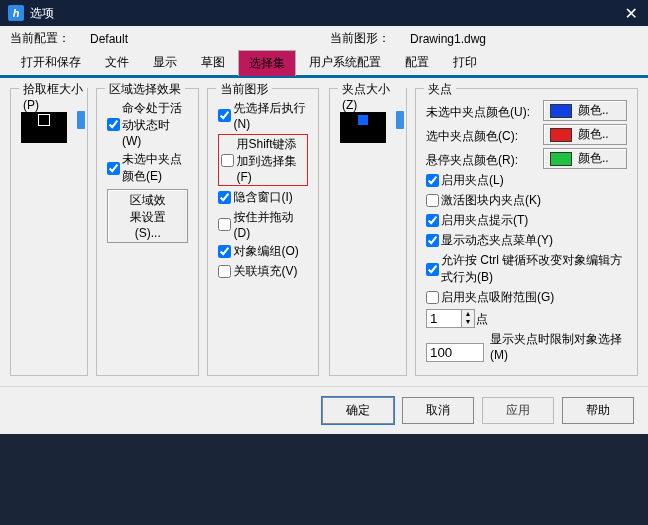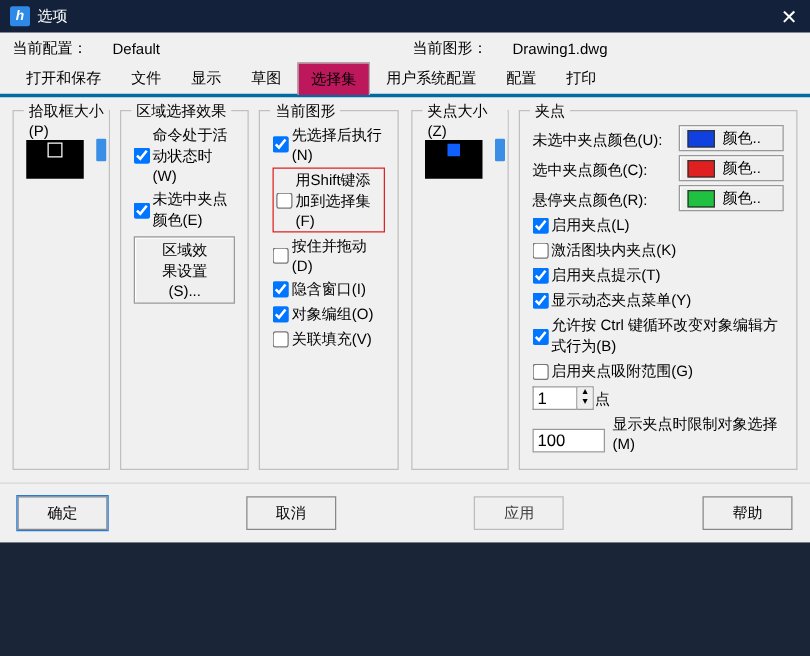--- a/index.html
+++ b/index.html
@@ -29,21 +29,21 @@
 .colorbtn{display:inline-flex;align-items:center;gap:6px;border:1px solid #999;background:#efefef;padding:1px 6px;box-shadow:1px 1px 0 #fff inset;cursor:pointer;min-width:70px}
 .colorbtn .sw{width:20px;height:12px;border:1px solid #333}
 .row{display:flex;align-items:flex-end;margin:3px 0;gap:6px}
 .row .lbl2{flex:1}
 .numin{width:50px;border:1px solid #999;padding:1px 3px;background:#fff}
 .spin{width:44px;display:inline-flex}
 .spin input{width:28px;border:1px solid #999;border-right:none;padding:1px 3px}
 .spin .spbtns{display:flex;flex-direction:column;border:1px solid #999}
 .spin .spbtns div{width:12px;height:8px;font-size:7px;line-height:7px;text-align:center;background:#efefef;cursor:pointer}
 .hl{border:1px solid #d22}
-.footer{display:flex;justify-content:space-between;gap:8px;padding:10px 14px;background:#f0f0f0;border-top:1px solid #d8d8d8}
+.footer{display:flex;justify-content:flex-end;gap:8px;padding:10px 14px;background:#f0f0f0;border-top:1px solid #d8d8d8}
 .fbtn{min-width:70px;text-align:center;border:1px solid #888;background:#efefef;padding:4px 0;cursor:pointer}
 .fbtn.primary{outline:1px solid #2a7ad4}
 .fbtn.disabled{color:#404040;border-color:#bbb}
 </style>
 </head>
 <body>
 
 <div class="dialog">
   <div class="titlebar">
     <span class="icon">h</span>
@@ -104,26 +104,26 @@
         <span class="gtitle">当前图形</span>
         <label class="chk">
             <input type="checkbox" checked="" style="">
             <span>先选择后执行(N)</span>
           </label>
         <label class="chk hl" style="padding:1px 2px">
             <input type="checkbox" style="">
             <span>用Shift键添加到选择集(F)</span>
           </label>
         <label class="chk">
+            <input type="checkbox" checked="" style="">
+            <span>隐含窗口(I)</span>
+          </label>
+        <label class="chk">
             <input type="checkbox" style="">
             <span>按住并拖动(D)</span>
-          </label>
-        <label class="chk">
-            <input type="checkbox" checked="" style="">
-            <span>隐含窗口(I)</span>
           </label>
         <label class="chk">
             <input type="checkbox" checked="" style="">
             <span>对象编组(O)</span>
           </label>
         <label class="chk">
             <input type="checkbox" style="">
             <span>关联填充(V)</span>
           </label>
       </div>

